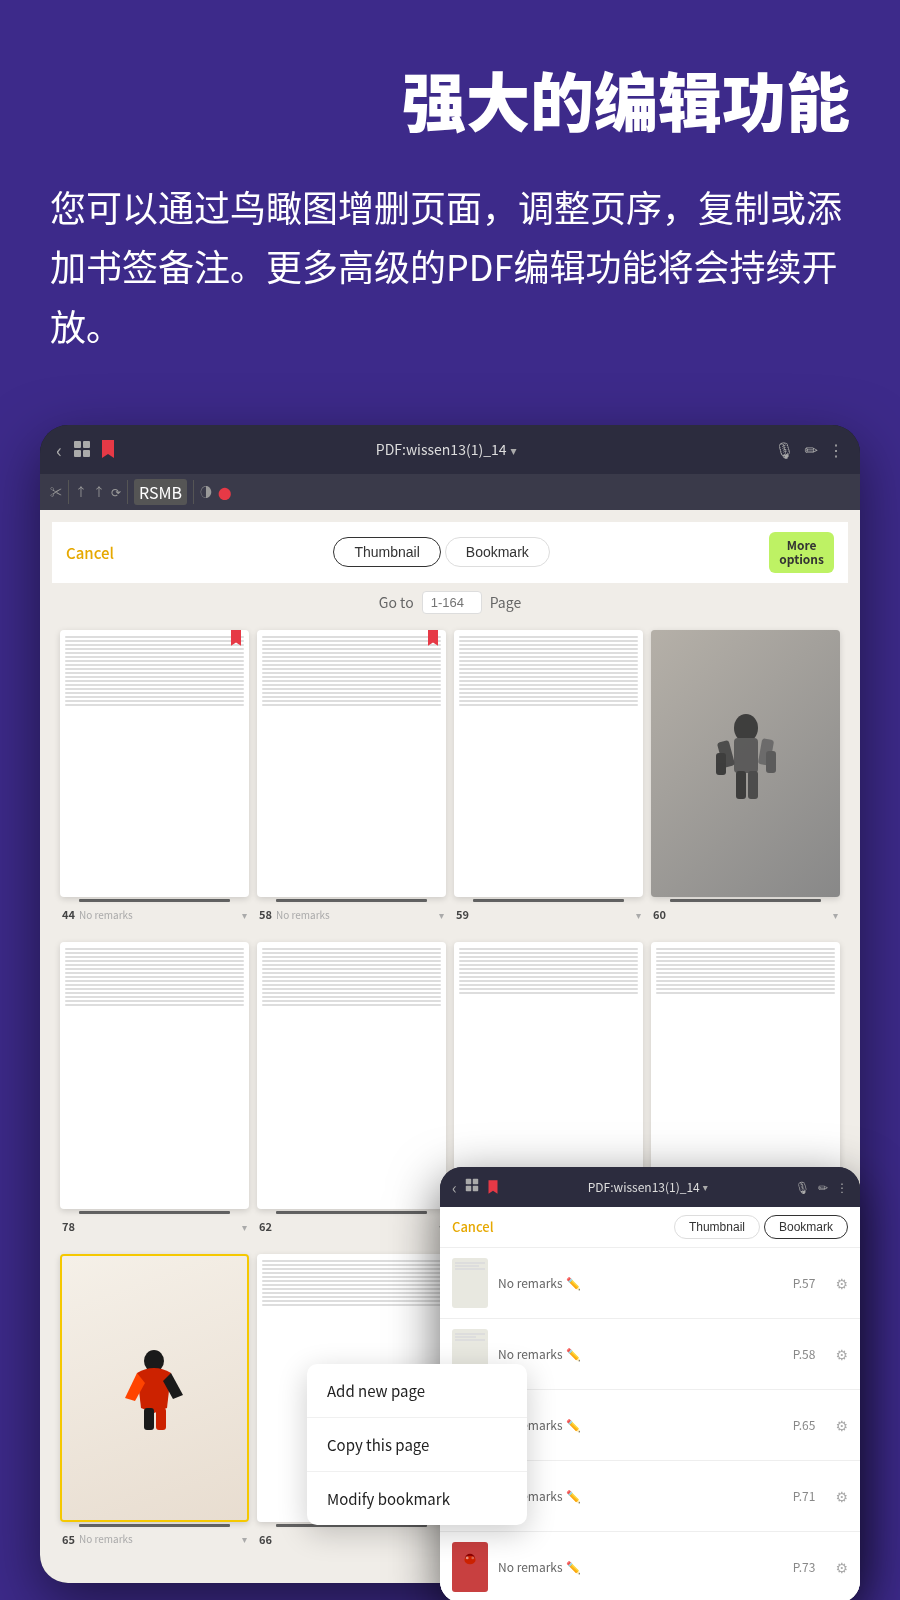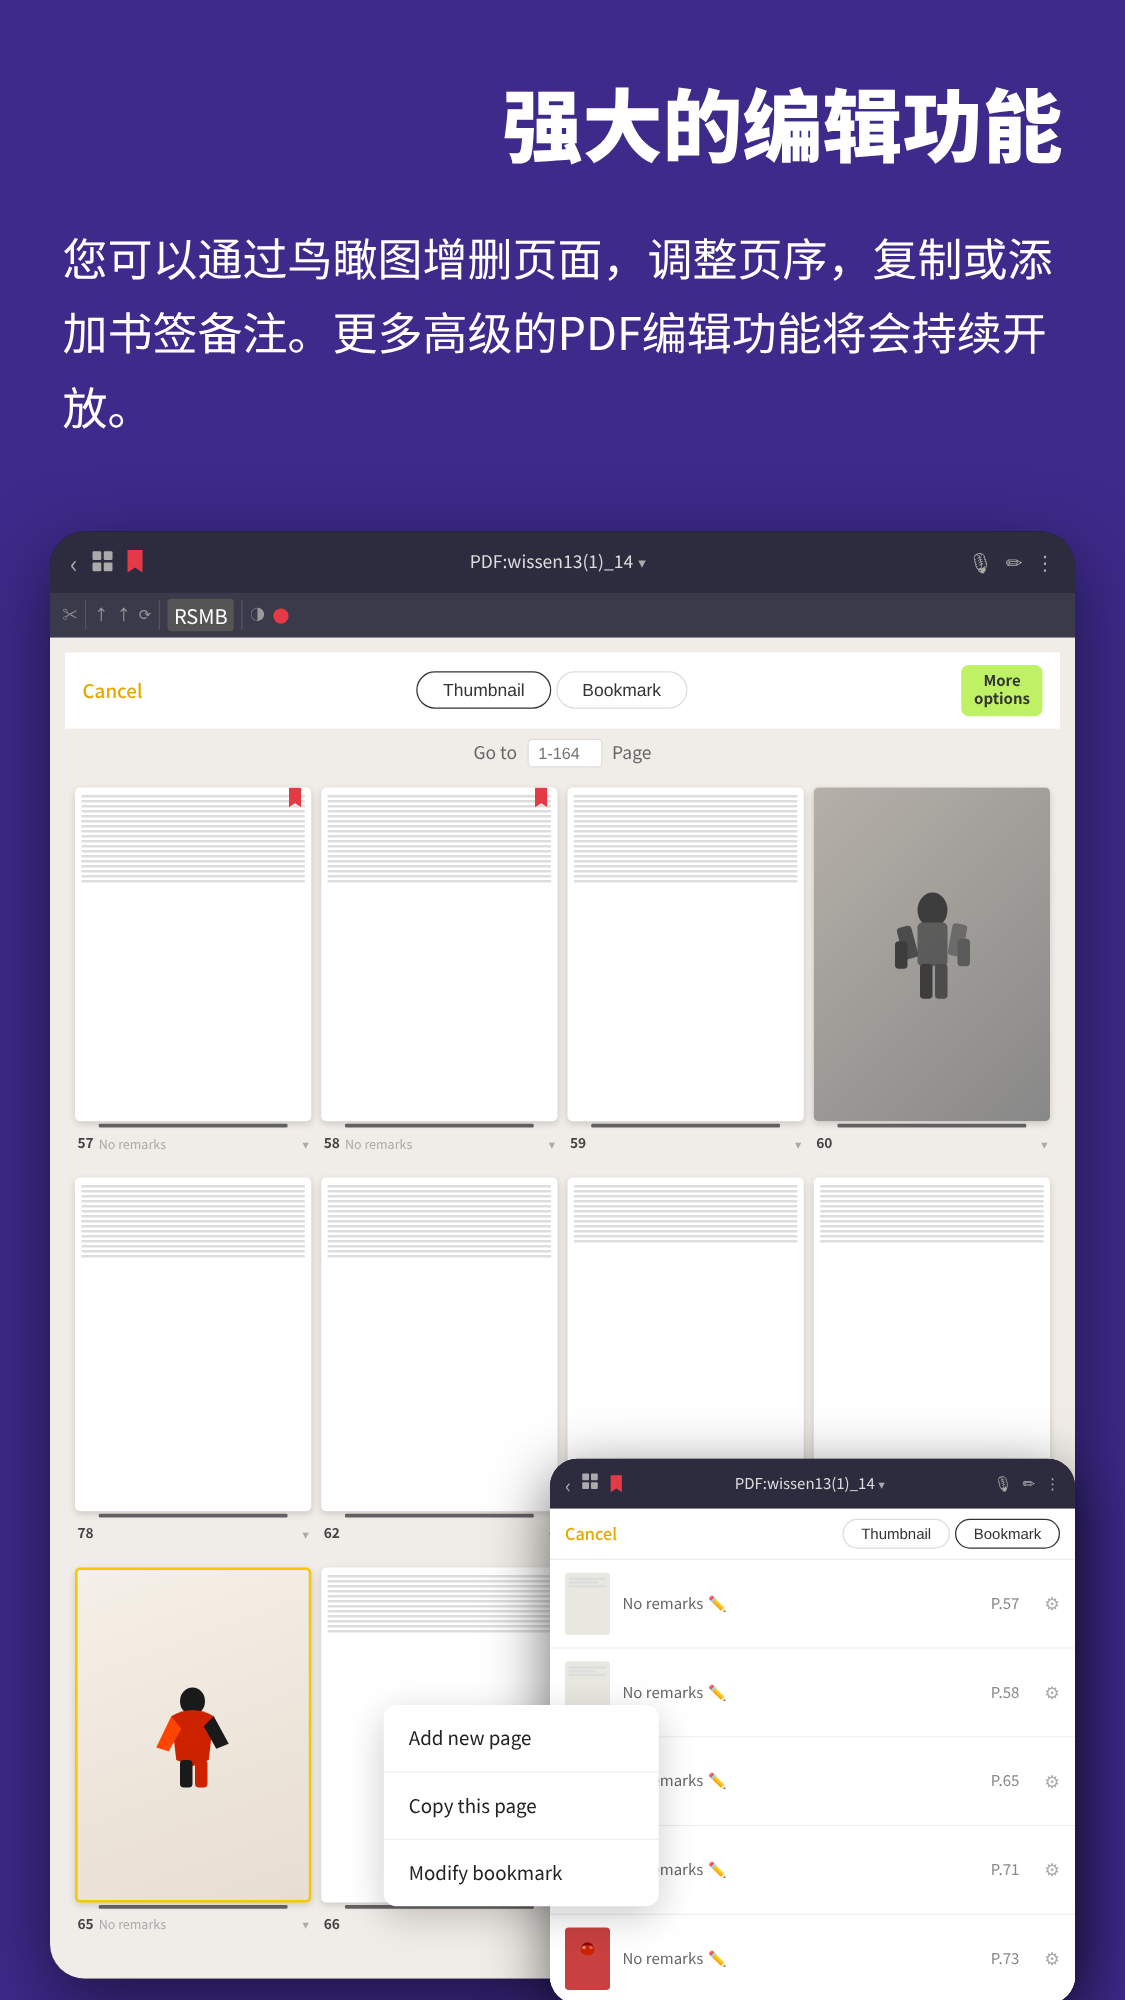--- a/index.html
+++ b/index.html
@@ -489,21 +489,21 @@
               <div class="tl full"></div>
                 <div class="tl full"></div>
                 <div class="tl medium"></div>
               <div class="tl full"></div>
                 <div class="tl full"></div>
                 <div class="tl short"></div>
             </div>
           </div>
           <div class="page-bottom-bar"></div>
           <div class="page-label-row">
-            <span class="page-num">57</span>
+            <span class="page-num">44</span>
             <span class="page-remark">No remarks</span>
             <span class="dropdown-arrow">▾</span>
           </div>
         </div>
 
         <div class="page-thumb-container">
           <div class="page-thumb">
             <div class="bookmark-tag"></div>
             <div class="line-group">
               <div class="tl full"></div>

